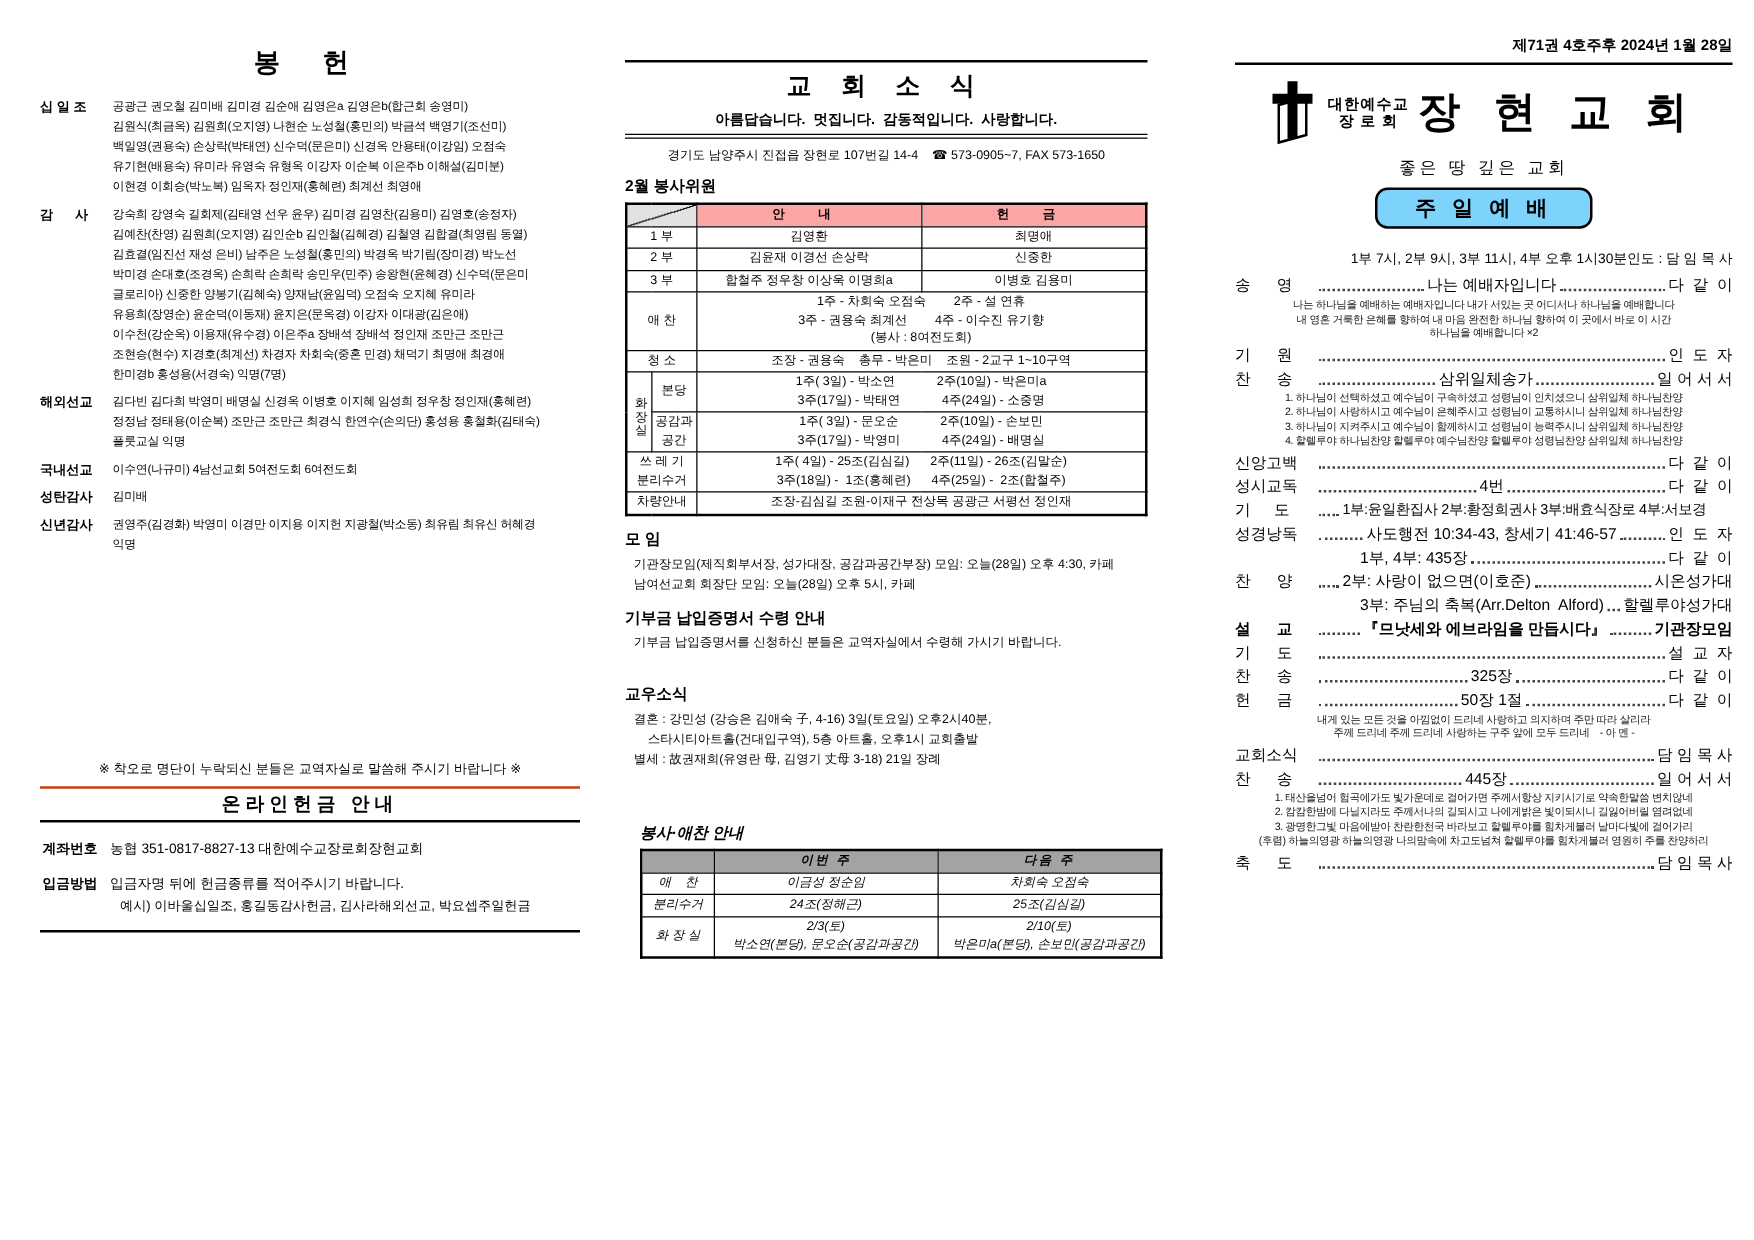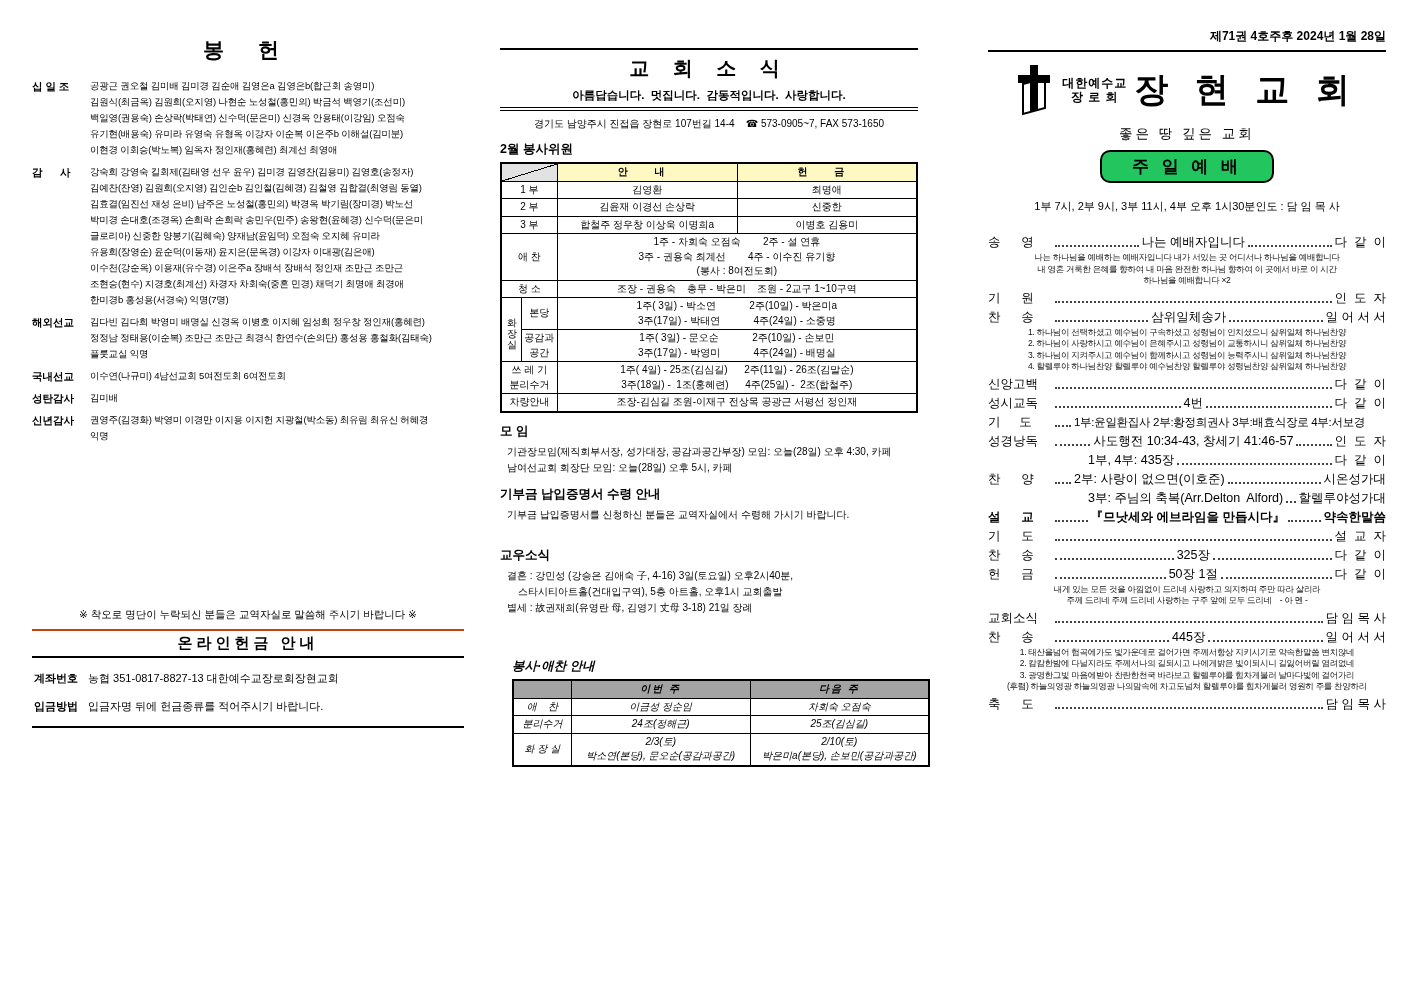--- a/index.html
+++ b/index.html
@@ -28,40 +28,40 @@
   .mid-title{text-align:center;font-size:20px;font-weight:bold;letter-spacing:9px;}
   .mid-slogan{text-align:center;font-size:11.5px;font-weight:bold;margin:6px 0 4px;white-space:pre;}
   .dbl{border-top:4px double #000;margin-bottom:6px;}
   .mid-addr{text-align:center;font-size:10px;white-space:pre;margin-bottom:6px;}
   .sec-title{font-size:12.5px;font-weight:bold;margin:10px 0 4px;}
   .sec-body{font-size:10px;line-height:16px;padding-left:7px;}
   .sec-body>div{white-space:pre;}
   table{border-collapse:collapse;width:100%;table-layout:fixed;}
   .vol,.svc-table{border:2px solid #000;font-size:10px;}
   .vol td,.svc-table td{border:1px solid #000;text-align:center;padding:1px 2px;line-height:14.5px;overflow:hidden;}
-  .hdr{background:#fef9c3;font-weight:bold;letter-spacing:12px;}
+  .hdr{background:#fca5a5;font-weight:bold;letter-spacing:12px;}
   .hdr2{background:#a3a3a3;font-weight:bold;letter-spacing:2px;}
   .diag{background:#e2e2e2 linear-gradient(to bottom right,transparent 48.5%,#000 48.5%,#000 51.5%,transparent 51.5%);}
   .vert{writing-mode:vertical-rl;text-orientation:upright;letter-spacing:1px;margin:0 auto;}
   .service-block{position:absolute;top:598px;left:12px;width:100%;font-style:italic;}
 
   
   .col-right{position:absolute;left:988px;top:28px;width:398px;}
   .rc-head{display:flex;justify-content:flex-end;font-size:12px;font-weight:bold;
            border-bottom:2px solid #000;padding-bottom:5px;}
   .logo-row{display:flex;align-items:center;justify-content:center;gap:7px;margin-top:12px;}
   .cross-icon svg{display:block;}
   .denom{font-size:12px;font-weight:bold;line-height:14px;letter-spacing:1px;white-space:pre;text-align:center;}
   .cname{font-size:34px;font-weight:bold;letter-spacing:9px;font-family:"Liberation Serif","DejaVu Serif",serif;}
   .url{text-align:right;font-size:13px;font-weight:bold;margin:2px 6px 0 0;}
   .slogan2{text-align:center;font-size:13.5px;letter-spacing:3px;margin:9px 0 7px;}
   .badge-wrap{text-align:center;margin:2px 0 16px;}
-  .badge{display:inline-block;border:2px solid #000;border-radius:10px;background:#22c55e;
+  .badge{display:inline-block;border:2px solid #000;border-radius:10px;background:#7dd3fc;
          padding:3px 30px;font-size:17px;font-weight:bold;letter-spacing:4px;}
-  .svc-line{display:flex;justify-content:center;font-size:11px;margin-bottom:19px;white-space:pre;}
+  .svc-line{display:flex;justify-content:flex-end;font-size:11px;margin-bottom:5px;white-space:pre;}
   .orow{display:flex;align-items:center;font-size:12.5px;line-height:19px;white-space:pre;}
   .olabel{width:64px;flex-shrink:0;}
   .lead{flex:1;border-bottom:2px dotted #444;height:7px;margin:0 3px;min-width:8px;}
   .leadshort{width:16px;flex-shrink:0;border-bottom:2px dotted #444;height:7px;margin:0 3px;}
   .indent{width:100px;flex-shrink:0;}
   .tight{font-size:11.5px;letter-spacing:-0.3px;}
   .b{font-weight:bold;}
   .subs{margin:0 0 2px;}
   .osub{font-size:8.5px;line-height:11.5px;text-align:center;white-space:pre;letter-spacing:-0.3px;color:#111;}
 </style>
@@ -133,20 +133,21 @@
     <div class="online-box">
       <div class="online-title">온라인헌금 안내</div>
       <div class="online-line">
         <span class="blabel">계좌번호</span>
         <span>농협 351-0817-8827-13 대한예수교장로회장현교회</span>
       </div>
       <div class="online-line">
         <span class="blabel">입금방법</span>
         <span>입금자명 뒤에 헌금종류를 적어주시기 바랍니다.</span>
       </div>
+      <div class="example">예시) 이바울십일조, 홍길동감사헌금, 김사라해외선교, 박요셉주일헌금</div>
     </div>
   </div>
 </div>
 
 <div class="col-mid">
   <div class="mid-title">교 회 소 식</div>
   <div class="mid-slogan">아름답습니다.  멋집니다.  감동적입니다.  사랑합니다.</div>
   <div class="dbl"></div>
   <div class="mid-addr">경기도 남양주시 진접읍 장현로 107번길 14-4    ☎ 573-0905~7, FAX 573-1650</div>
 
@@ -341,21 +342,21 @@
 
   <div class="orow">
     <span class="olabel">찬      양</span><span class="leadshort"></span><span class="ocenter">2부: 사랑이 없으면(이호준)</span><span class="lead"></span><span class="oright">시온성가대</span>
   </div>
 
   <div class="orow">
     <span class="indent"></span><span class="ocenter">3부: 주님의 축복(Arr.Delton  Alford)</span><span class="lead"></span><span class="oright">할렐루야성가대</span>
   </div>
 
   <div class="orow b">
-    <span class="olabel">설      교</span><span class="lead"></span><span class="ocenter">『므낫세와 에브라임을 만듭시다』</span><span class="lead"></span><span class="oright">약속한말씀</span>
+    <span class="olabel">설      교</span><span class="lead"></span><span class="ocenter">『므낫세와 에브라임을 만듭시다』</span><span class="lead"></span><span class="oright">기관장모임</span>
   </div>
 
   <div class="orow">
     <span class="olabel">기      도</span><span class="lead"></span><span class="oright">설  교  자</span>
   </div>
 
   <div class="orow">
     <span class="olabel">찬      송</span><span class="lead"></span><span class="ocenter">325장</span><span class="lead"></span><span class="oright">다  같  이</span>
   </div>
 

